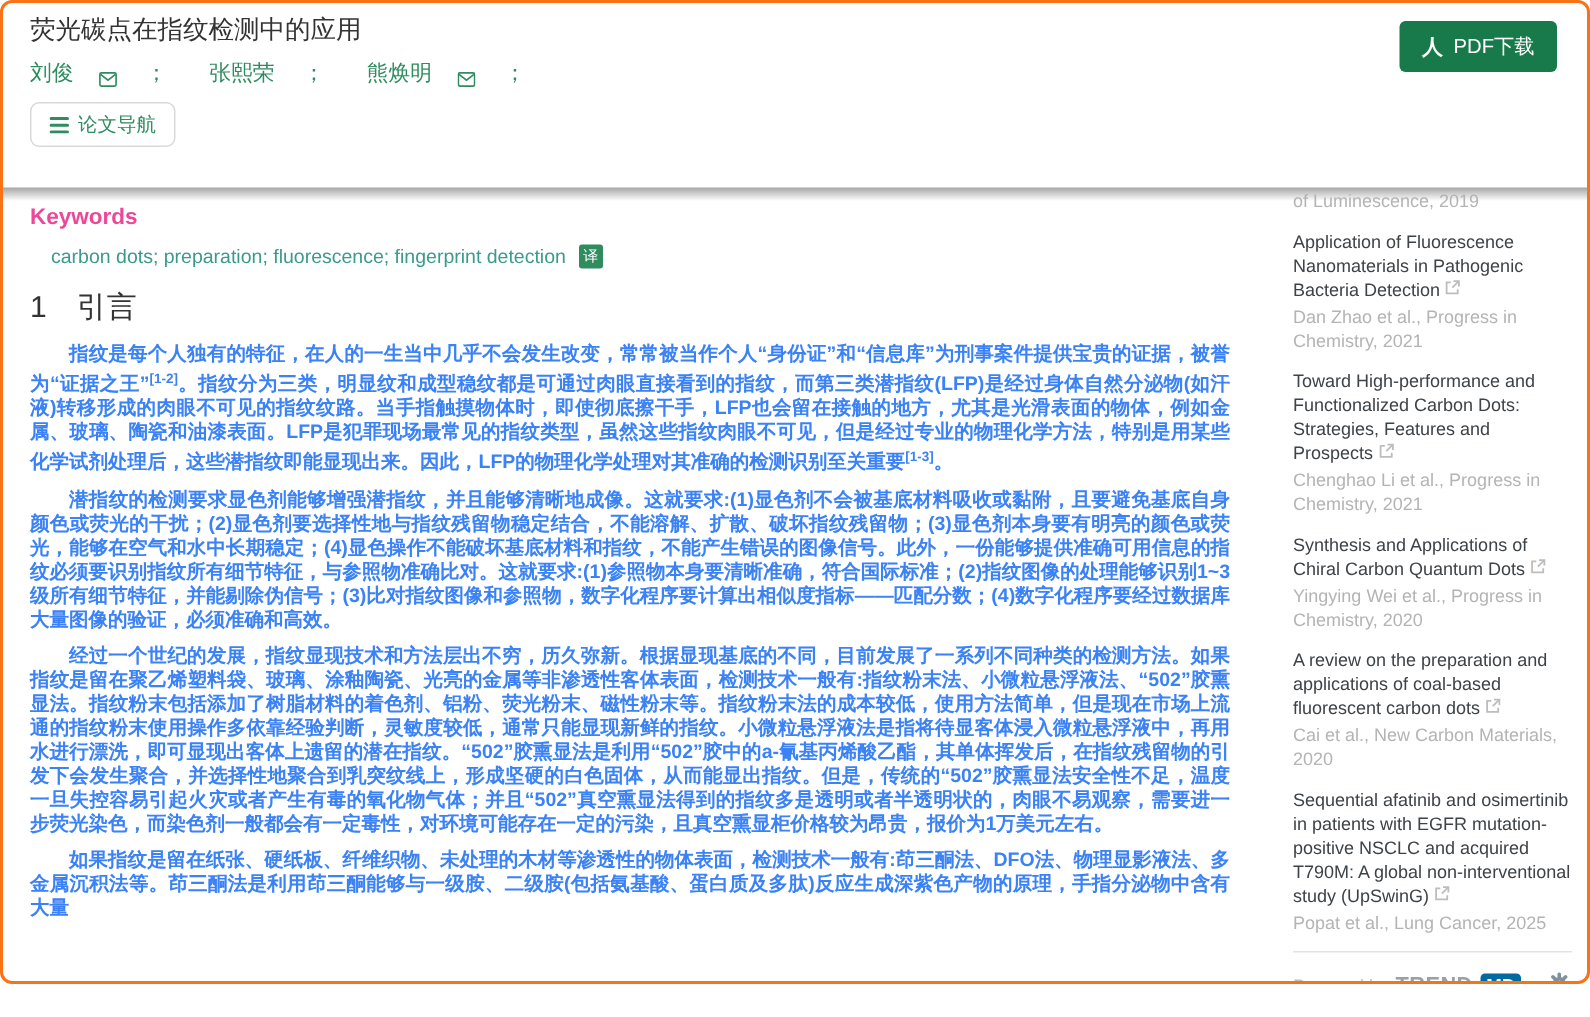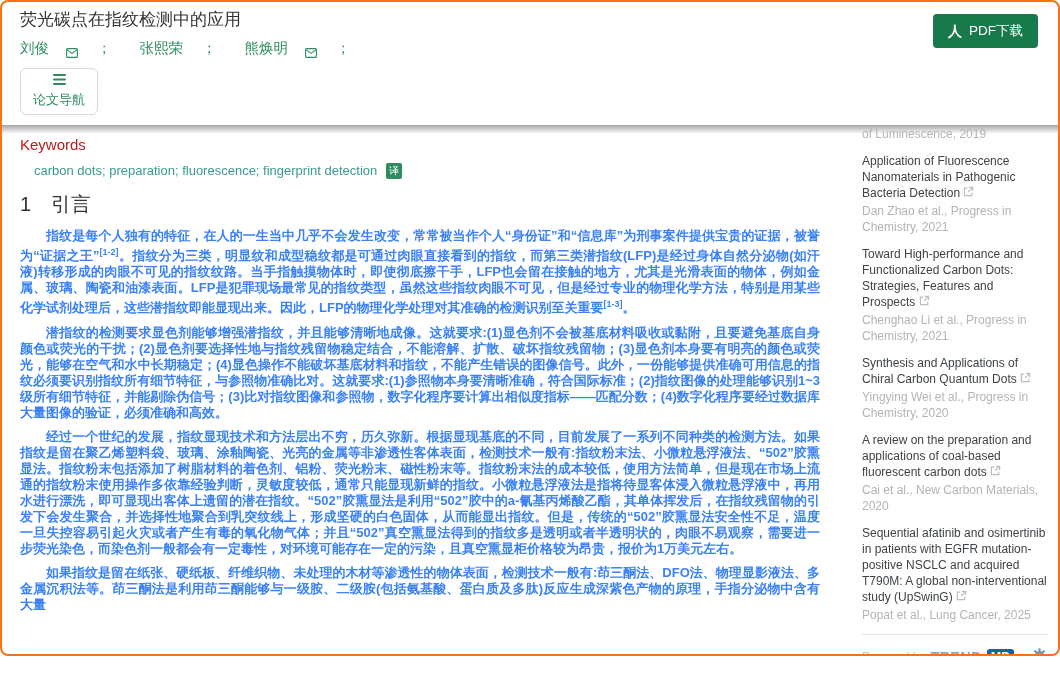--- a/index.html
+++ b/index.html
@@ -15,26 +15,26 @@
   .semi { margin-left:2px; }
   .pdf-btn {
     position:absolute; top:12px; right:20px; display:inline-flex; align-items:center; gap:7px;
     background:#187a4b; color:#fff; border:none; border-radius:4px; padding:8px 15px;
     font-size:13.5px; cursor:pointer; font-family:inherit;
   }
   .pdf-glyph { font-size:14px; font-weight:700; line-height:1; }
   .nav-btn {
     position:absolute; left:18px; top:66px; display:inline-flex; align-items:center; gap:6px;
     background:#fff; border:1px solid #d9d9d9; border-radius:6px; padding:5px 12px;
-    font-size:13px; color:#2e8c5f; cursor:pointer; font-family:inherit;flex-direction:column;
+    font-size:13px; color:#2e8c5f; cursor:pointer; font-family:inherit;
   }
   .header-shadow { position:absolute; left:0; top:123px; width:100%; height:9px;
     background:linear-gradient(to bottom,#a6a6a6,rgba(255,255,255,0)); }
   main { position:absolute; left:18px; top:134px; width:800px; }
-  .kw-h { margin:0 0 10px; font-size:15px; font-weight:400; color:#b91c1c; }
+  .kw-h { margin:0 0 10px; font-size:15px; font-weight:700; color:#ec4899; }
   .kw-line { padding-left:14px; margin-bottom:12px; font-size:13px; color:#3a9a8e; }
   .kw-badge { display:inline-block; background:#2e8c5f; color:#fff; font-size:10px; padding:1px 3px;
     border-radius:2px; margin-left:5px; vertical-align:1px; cursor:pointer; }
   .sec-h { margin:4px 0 10px; font-size:20px; font-weight:400; color:#333; }
   .para { margin:0 0 8px; font-size:13px; line-height:16px; color:#3b82f6; text-align:justify; text-indent:2em;font-weight:bold; }
   .para sup { font-size:9px; }
   aside { position:absolute; left:860px; top:124px; width:186px; font-size:12px; }
   .sb-item { margin-bottom:11px; }
   .sb-title { color:#3e4347; line-height:16px; margin-bottom:2px; cursor:pointer; }
   .sb-cite { color:#b4b4b4; line-height:16px; }

